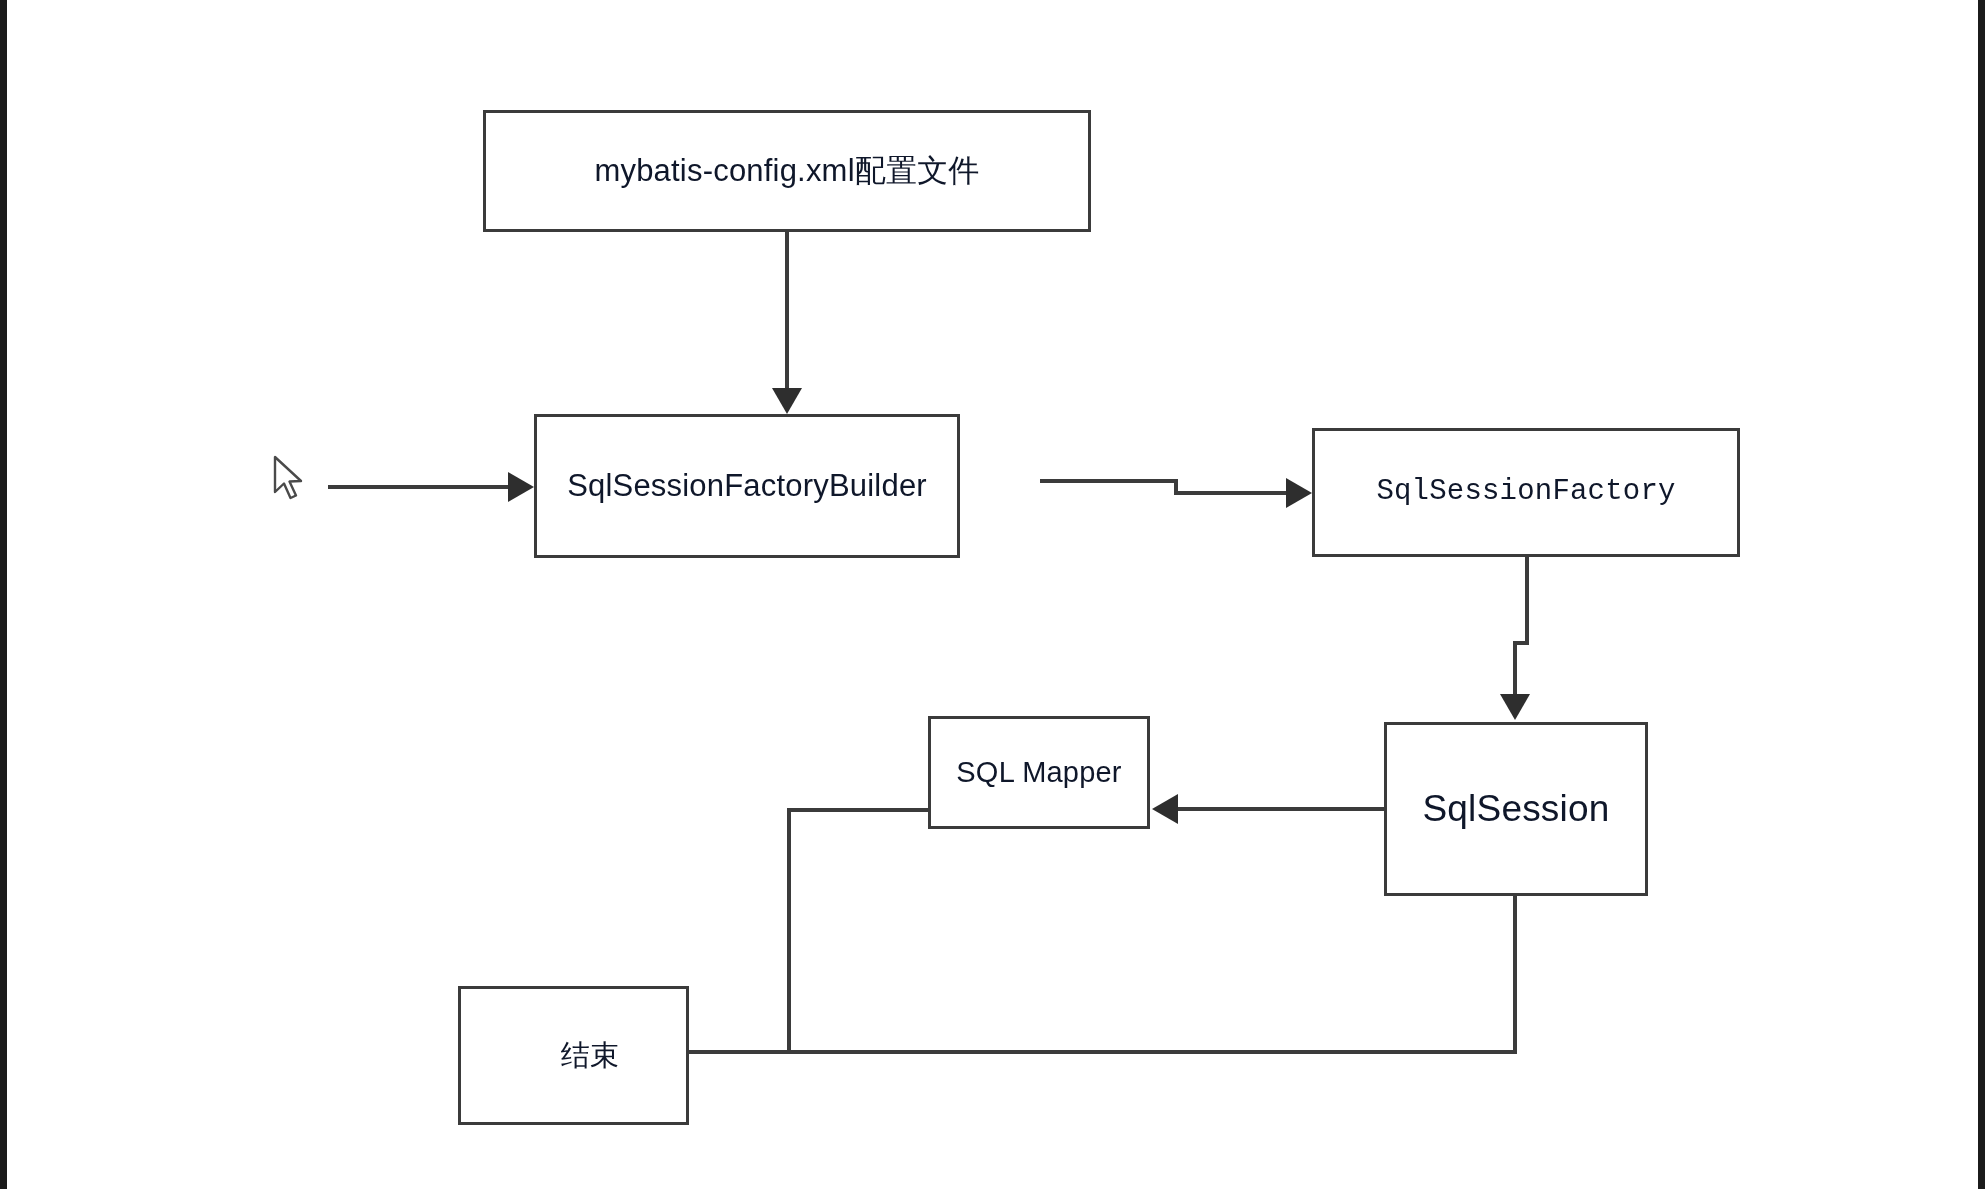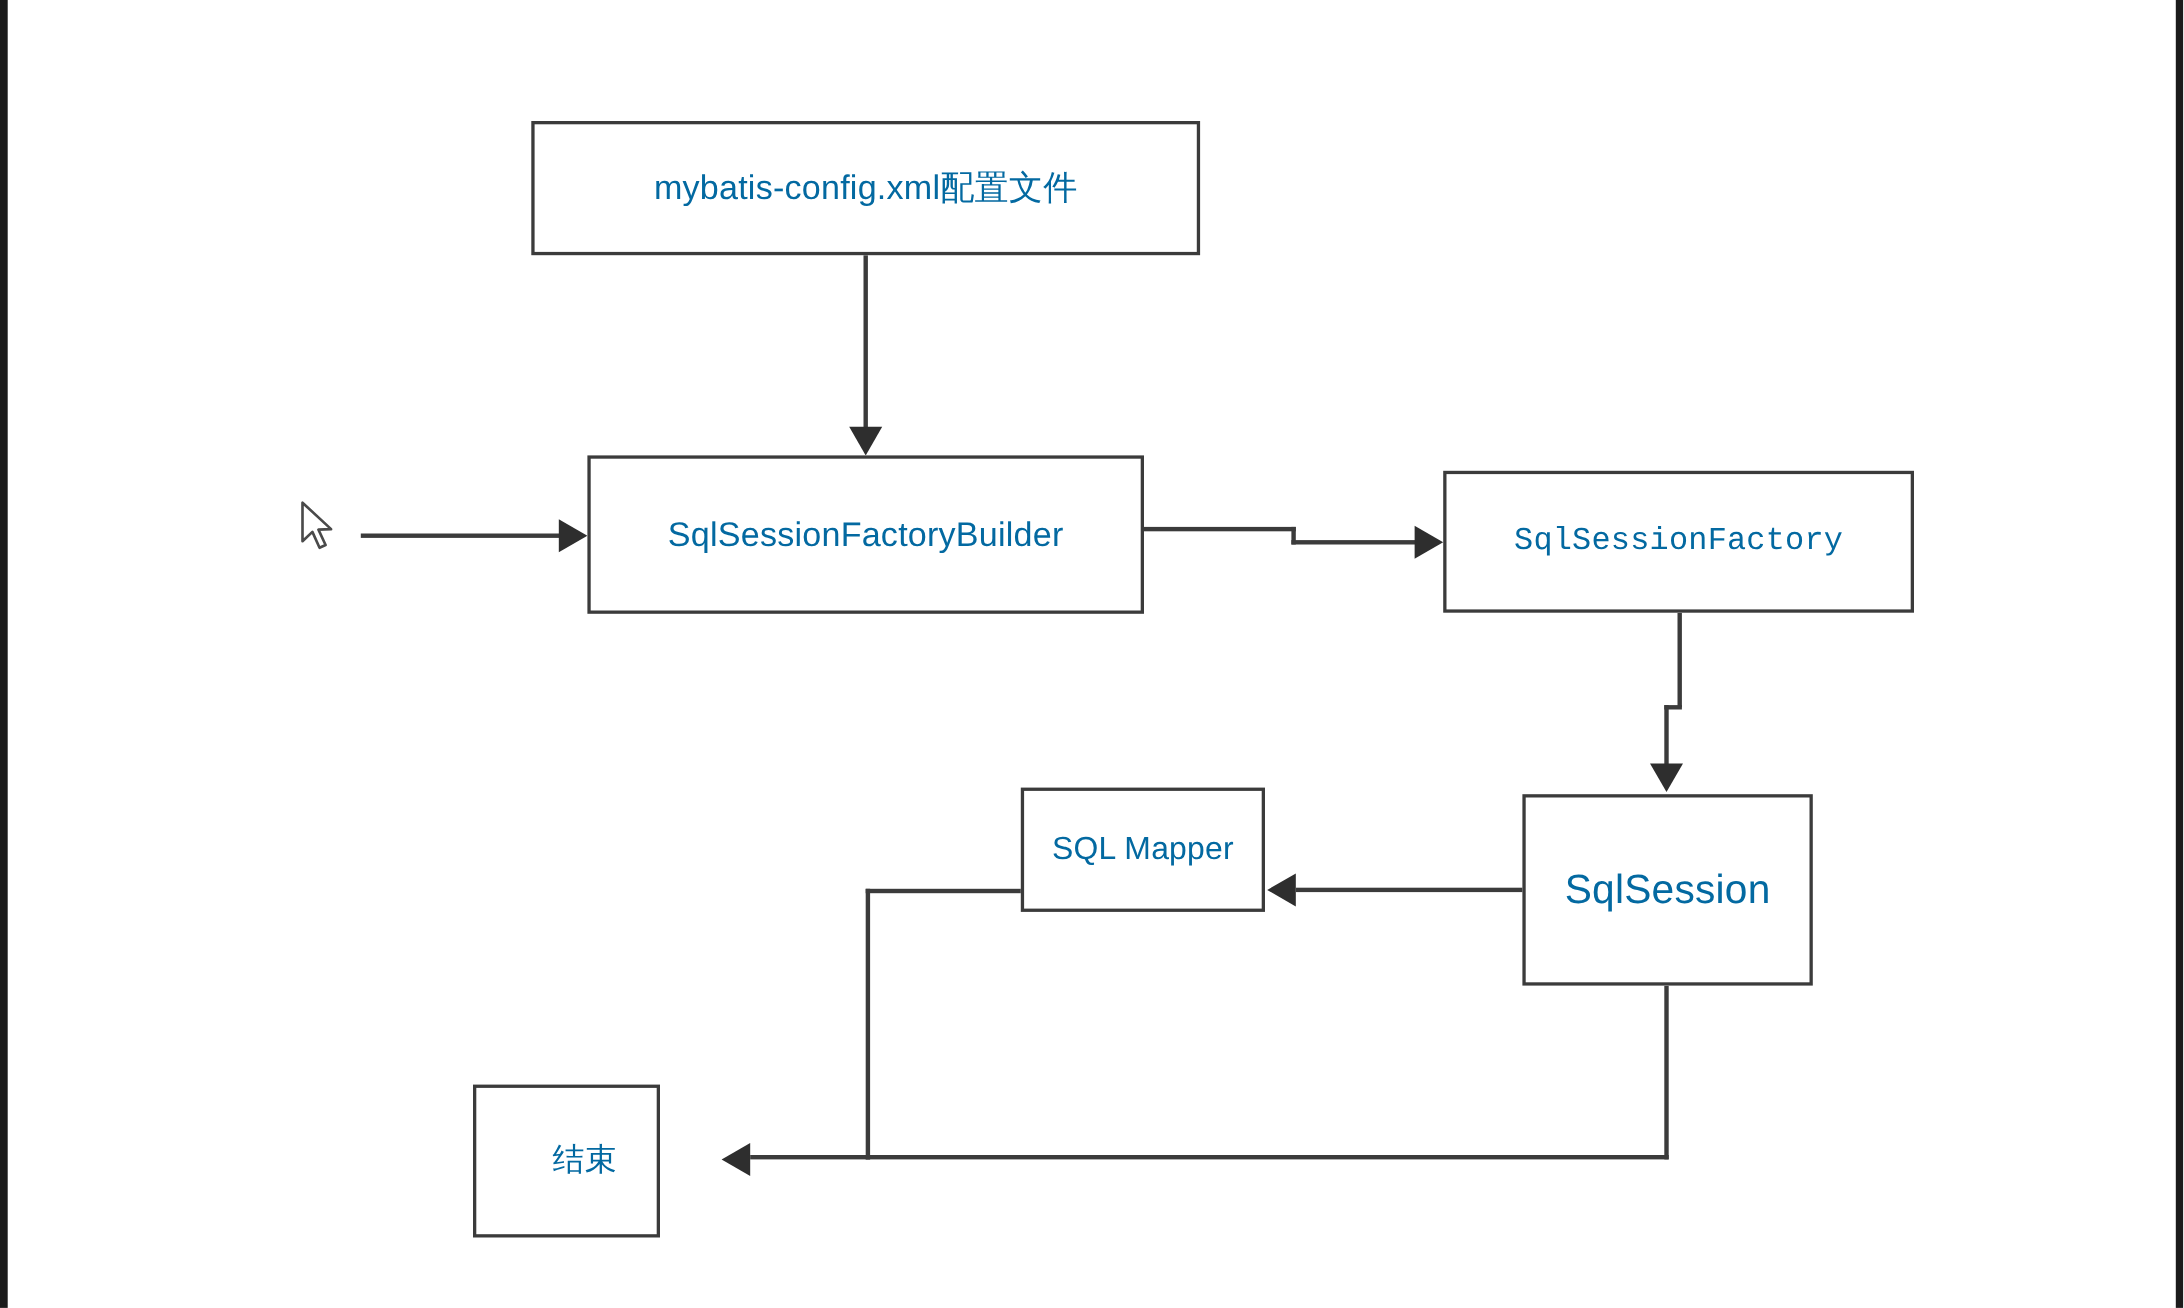--- a/index.html
+++ b/index.html
@@ -31,50 +31,50 @@
 
   .node {
     position: absolute;
     box-sizing: border-box;
     background: #ffffff;
     border: 3px solid #3b3b3b;
     display: flex;
     align-items: center;
     justify-content: center;
     text-align: center;
-    color: #0369a1;
+    color: #0f172a;
     letter-spacing: 0.2px;
   }
   .node .node-label {
     display: block;
     font-weight: 400;
     line-height: 1.25;
     white-space: nowrap;
   }
 
   
   #node-config            { left: 483px;  top: 110px;  width: 608px; height: 122px; }
   #node-config .node-label{ font-size: 31px; }
 
   #node-start             { left: 124px;  top: 417px;  width: 204px; height: 141px; }
   #node-start .node-label { font-size: 29px; }
 
-  #node-builder           { left: 534px;  top: 414px;  width: 506px; height: 144px; }
+  #node-builder           { left: 534px;  top: 414px;  width: 426px; height: 144px; }
   #node-builder .node-label{ font-size: 31px; }
 
   #node-factory           { left: 1312px; top: 428px;  width: 428px; height: 129px; font-family: Liberation Mono, monospace; }
   #node-factory .node-label{ font-size: 29px; }
 
   #node-session           { left: 1384px; top: 722px;  width: 264px; height: 174px; }
   #node-session .node-label{ font-size: 37px; }
 
   #node-mapper            { left: 928px;  top: 716px;  width: 222px; height: 113px; }
   #node-mapper .node-label{ font-size: 29px; }
 
-  #node-end               { left: 430px;  top: 986px;  width: 170px; height: 139px; padding-left: 33px; }
+  #node-end               { left: 458px;  top: 986px;  width: 231px; height: 139px; padding-left: 33px; }
   #node-end .node-label   { font-size: 29px; }
 
   
   .line {
     position: absolute;
     background: #3b3b3b;
   }
   .line.h { height: 4px; }
   .line.v { width: 4px; }
 

